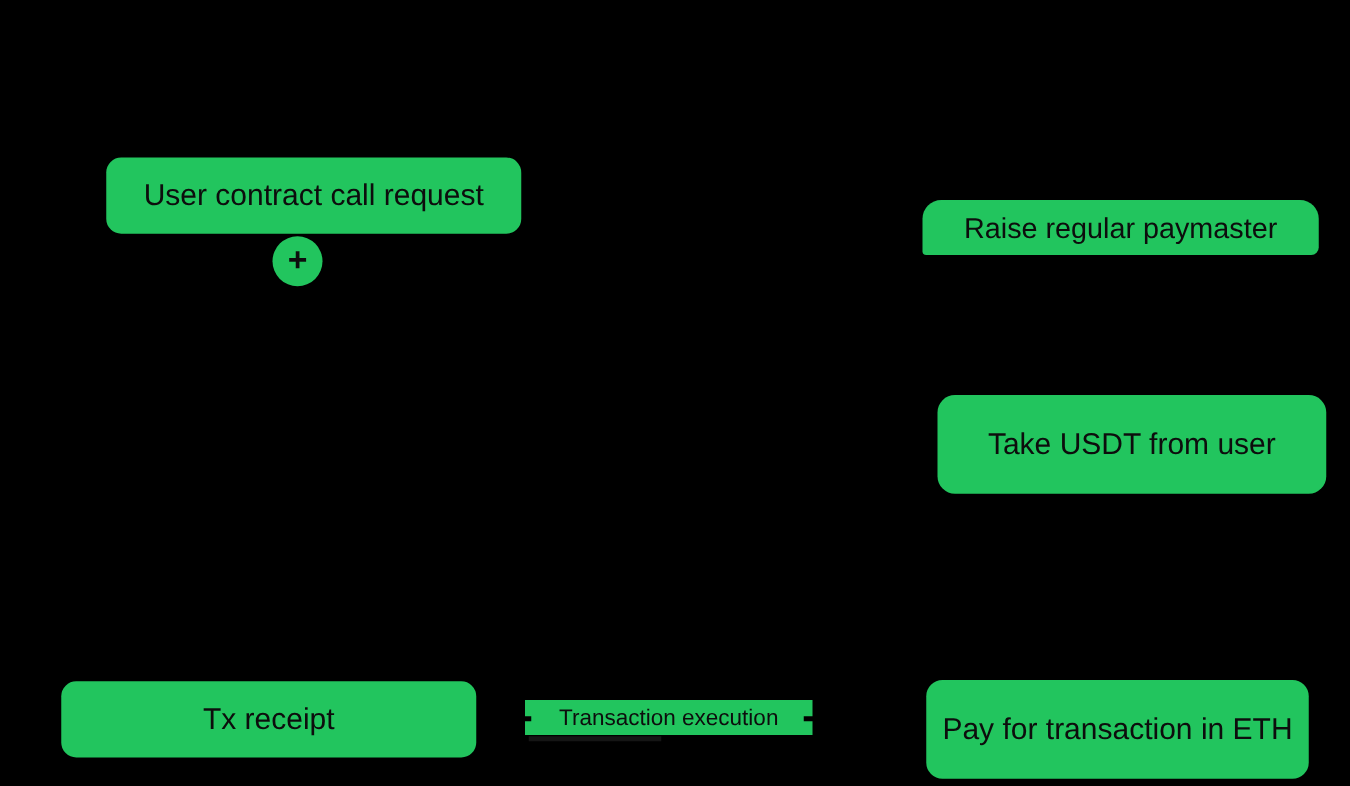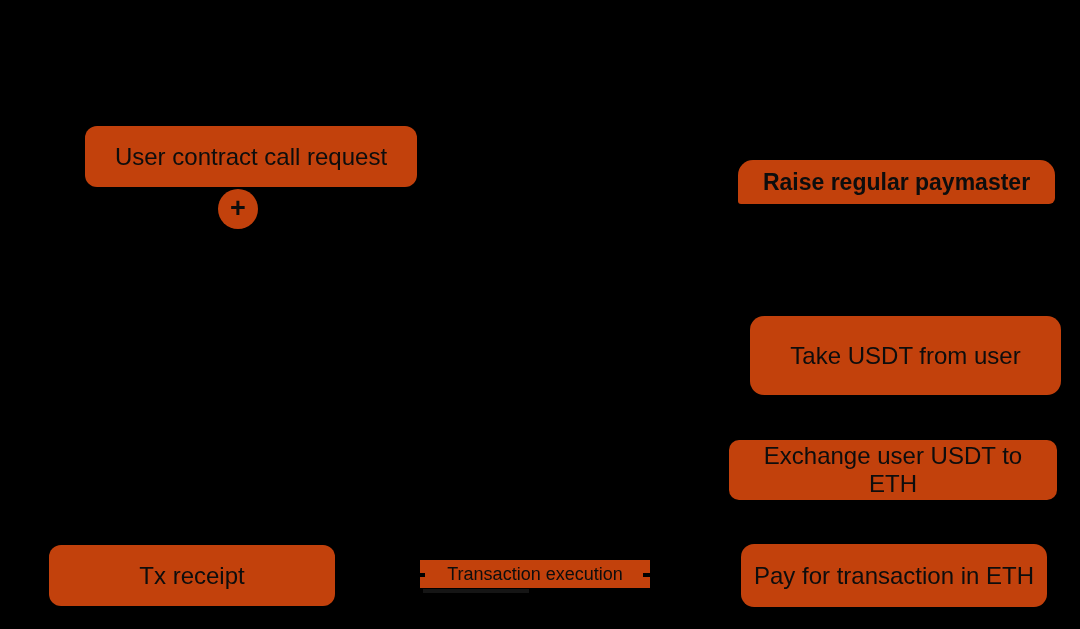--- a/index.html
+++ b/index.html
@@ -10,40 +10,40 @@
   #canvas {
     position: relative;
     width: 1080px;
     height: 629px;
     background: #000000;
     overflow: hidden;
     font-family: "Liberation Sans", sans-serif;
   }
   .node {
     position: absolute;
-    background: #c2410c;
+    background: #22c55e;
     color: #0d0d0d;
     display: flex;
     align-items: center;
     justify-content: center;
     text-align: center;
     font-size: 24px;
     line-height: 28px;
     white-space: pre-line;
     box-sizing: border-box;
   }
   .node-user-request   { left: 85px;  top: 126px; width: 332px; height: 61px; border-radius: 12px; }
   .node-plus           { left: 218px; top: 189px; width: 40px;  height: 40px; border-radius: 50%;
                          font-size: 27px; font-weight: 600; padding-bottom: 2px; }
   .node-raise          { left: 738px; top: 160px; width: 317px; height: 44px;
-                         border-radius: 15px 15px 6px 3px; font-weight: bold; font-size: 23px; text-align: right; }
+                         border-radius: 15px 15px 6px 3px; font-weight: normal; font-size: 23px; text-align: right; }
   .node-take-usdt      { left: 738px; top: 316px; width: 311px; height: 79px; border-radius: 14px; margin-left: 12px; }
   .node-exchange       { left: 729px; top: 440px; width: 328px; height: 60px; border-radius: 10px; }
-  .node-pay-eth        { left: 741px; top: 544px; width: 306px; height: 63px; border-radius: 13px; }
-  .node-tx-receipt     { left: 49px;  top: 545px; width: 286px; height: 61px; border-radius: 12px; }
+  .node-pay-eth        { left: 741px; top: 544px; width: 306px; height: 79px; border-radius: 13px; }
+  .node-tx-receipt     { left: 49px;  top: 545px; width: 332px; height: 61px; border-radius: 12px; }
   .node-tx-execution   { left: 420px; top: 560px; width: 230px; height: 28px; border-radius: 0;
                          font-size: 18px; }
   .arrow-fragment {
     position: absolute;
     background: #000000;
     height: 4px;
     z-index: 2;
   }
   .arrow-fragment.left  { left: 415px; top: 573px; width: 10px; }
   .arrow-fragment.right { left: 643px; top: 573px; width: 12px; }
@@ -59,22 +59,20 @@
 <div id="canvas">
 
   <div class="node node-user-request">User contract call request</div>
 
   <div class="node node-plus">+</div>
 
   <div class="node node-raise">Raise regular paymaster</div>
 
   <div class="node node-take-usdt">Take USDT from user</div>
 
-  <div class="node node-exchange">Exchange user USDT to
-ETH</div>
 
   <div class="node node-pay-eth">Pay for transaction in ETH</div>
 
   <div class="node node-tx-receipt">Tx receipt</div>
 
   <div class="node node-tx-execution">Transaction execution</div>
 
   <div class="arrow-fragment left"></div>
 
   <div class="arrow-fragment right"></div>

